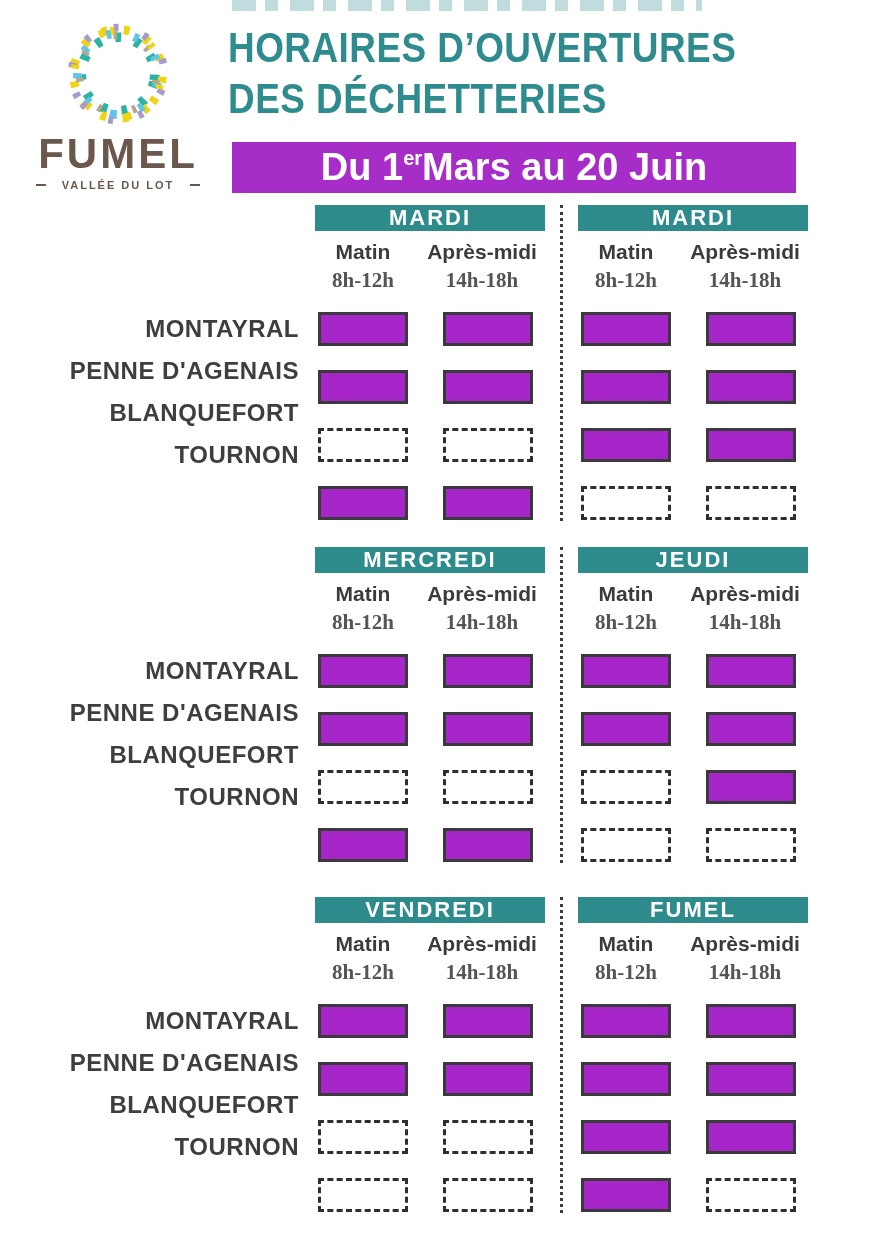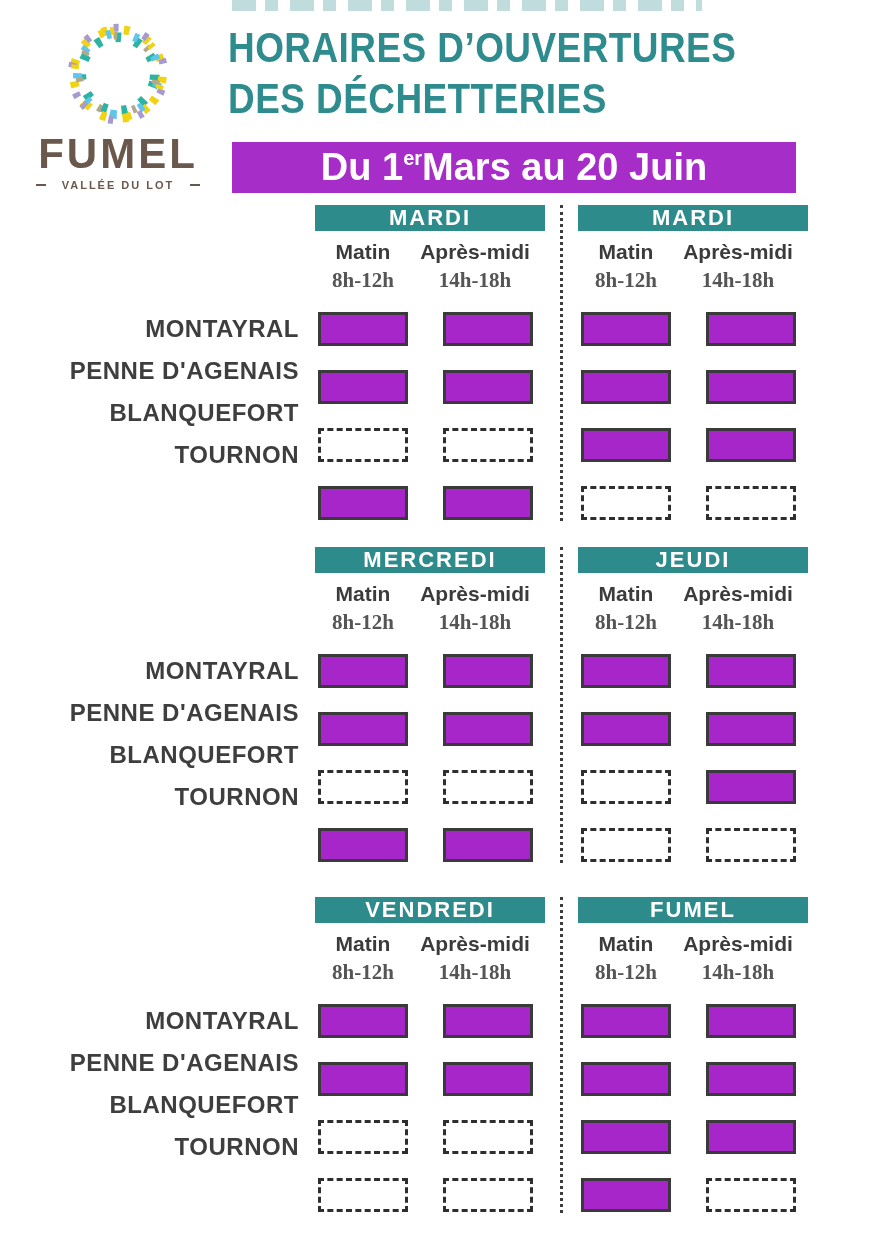--- a/index.html
+++ b/index.html
@@ -42,21 +42,21 @@
   .band { position:absolute; left:0; width:808px; display:grid; grid-template-columns:315px 230px 33px 230px; }
   .band-1 { top:205px; } .band-2 { top:547px; } .band-3 { top:897px; }
 
   .labels { box-sizing:border-box; padding-top:107px; padding-right:16px;
             display:flex; flex-direction:column; row-gap:8px; align-items:flex-end; }
   .site-label { height:34px; line-height:34px; font-size:24px; font-weight:bold;
                 color:#3e3e3e; letter-spacing:.5px; white-space:nowrap; }
 
   .day-bar { height:26px; line-height:26px; background:#2e8b8c; color:#ffffff;
              text-align:center; font-size:22px; font-weight:bold; letter-spacing:2px; }
-  .cols  { display:grid; grid-template-columns:90px 90px; column-gap:22px;
+  .cols  { display:grid; grid-template-columns:90px 90px; column-gap:29px;
            padding-left:3px; justify-items:center; margin-top:8px; }
   .col-label { font-size:21px; font-weight:bold; color:#3b3b3b; white-space:nowrap;
                height:26px; line-height:26px; }
   .cols.hours { margin-top:2px; }
   .hour-label { font-size:21px; font-weight:bold; color:#555555; white-space:nowrap;
                 height:26px; line-height:26px;font-family:Liberation Serif, serif; }
 
   .slots { display:grid; grid-template-columns:90px 90px; column-gap:35px; row-gap:24px;
            padding-left:3px; margin-top:19px; }
   .slot  { width:90px; height:34px; box-sizing:border-box; background:#ffffff; }

